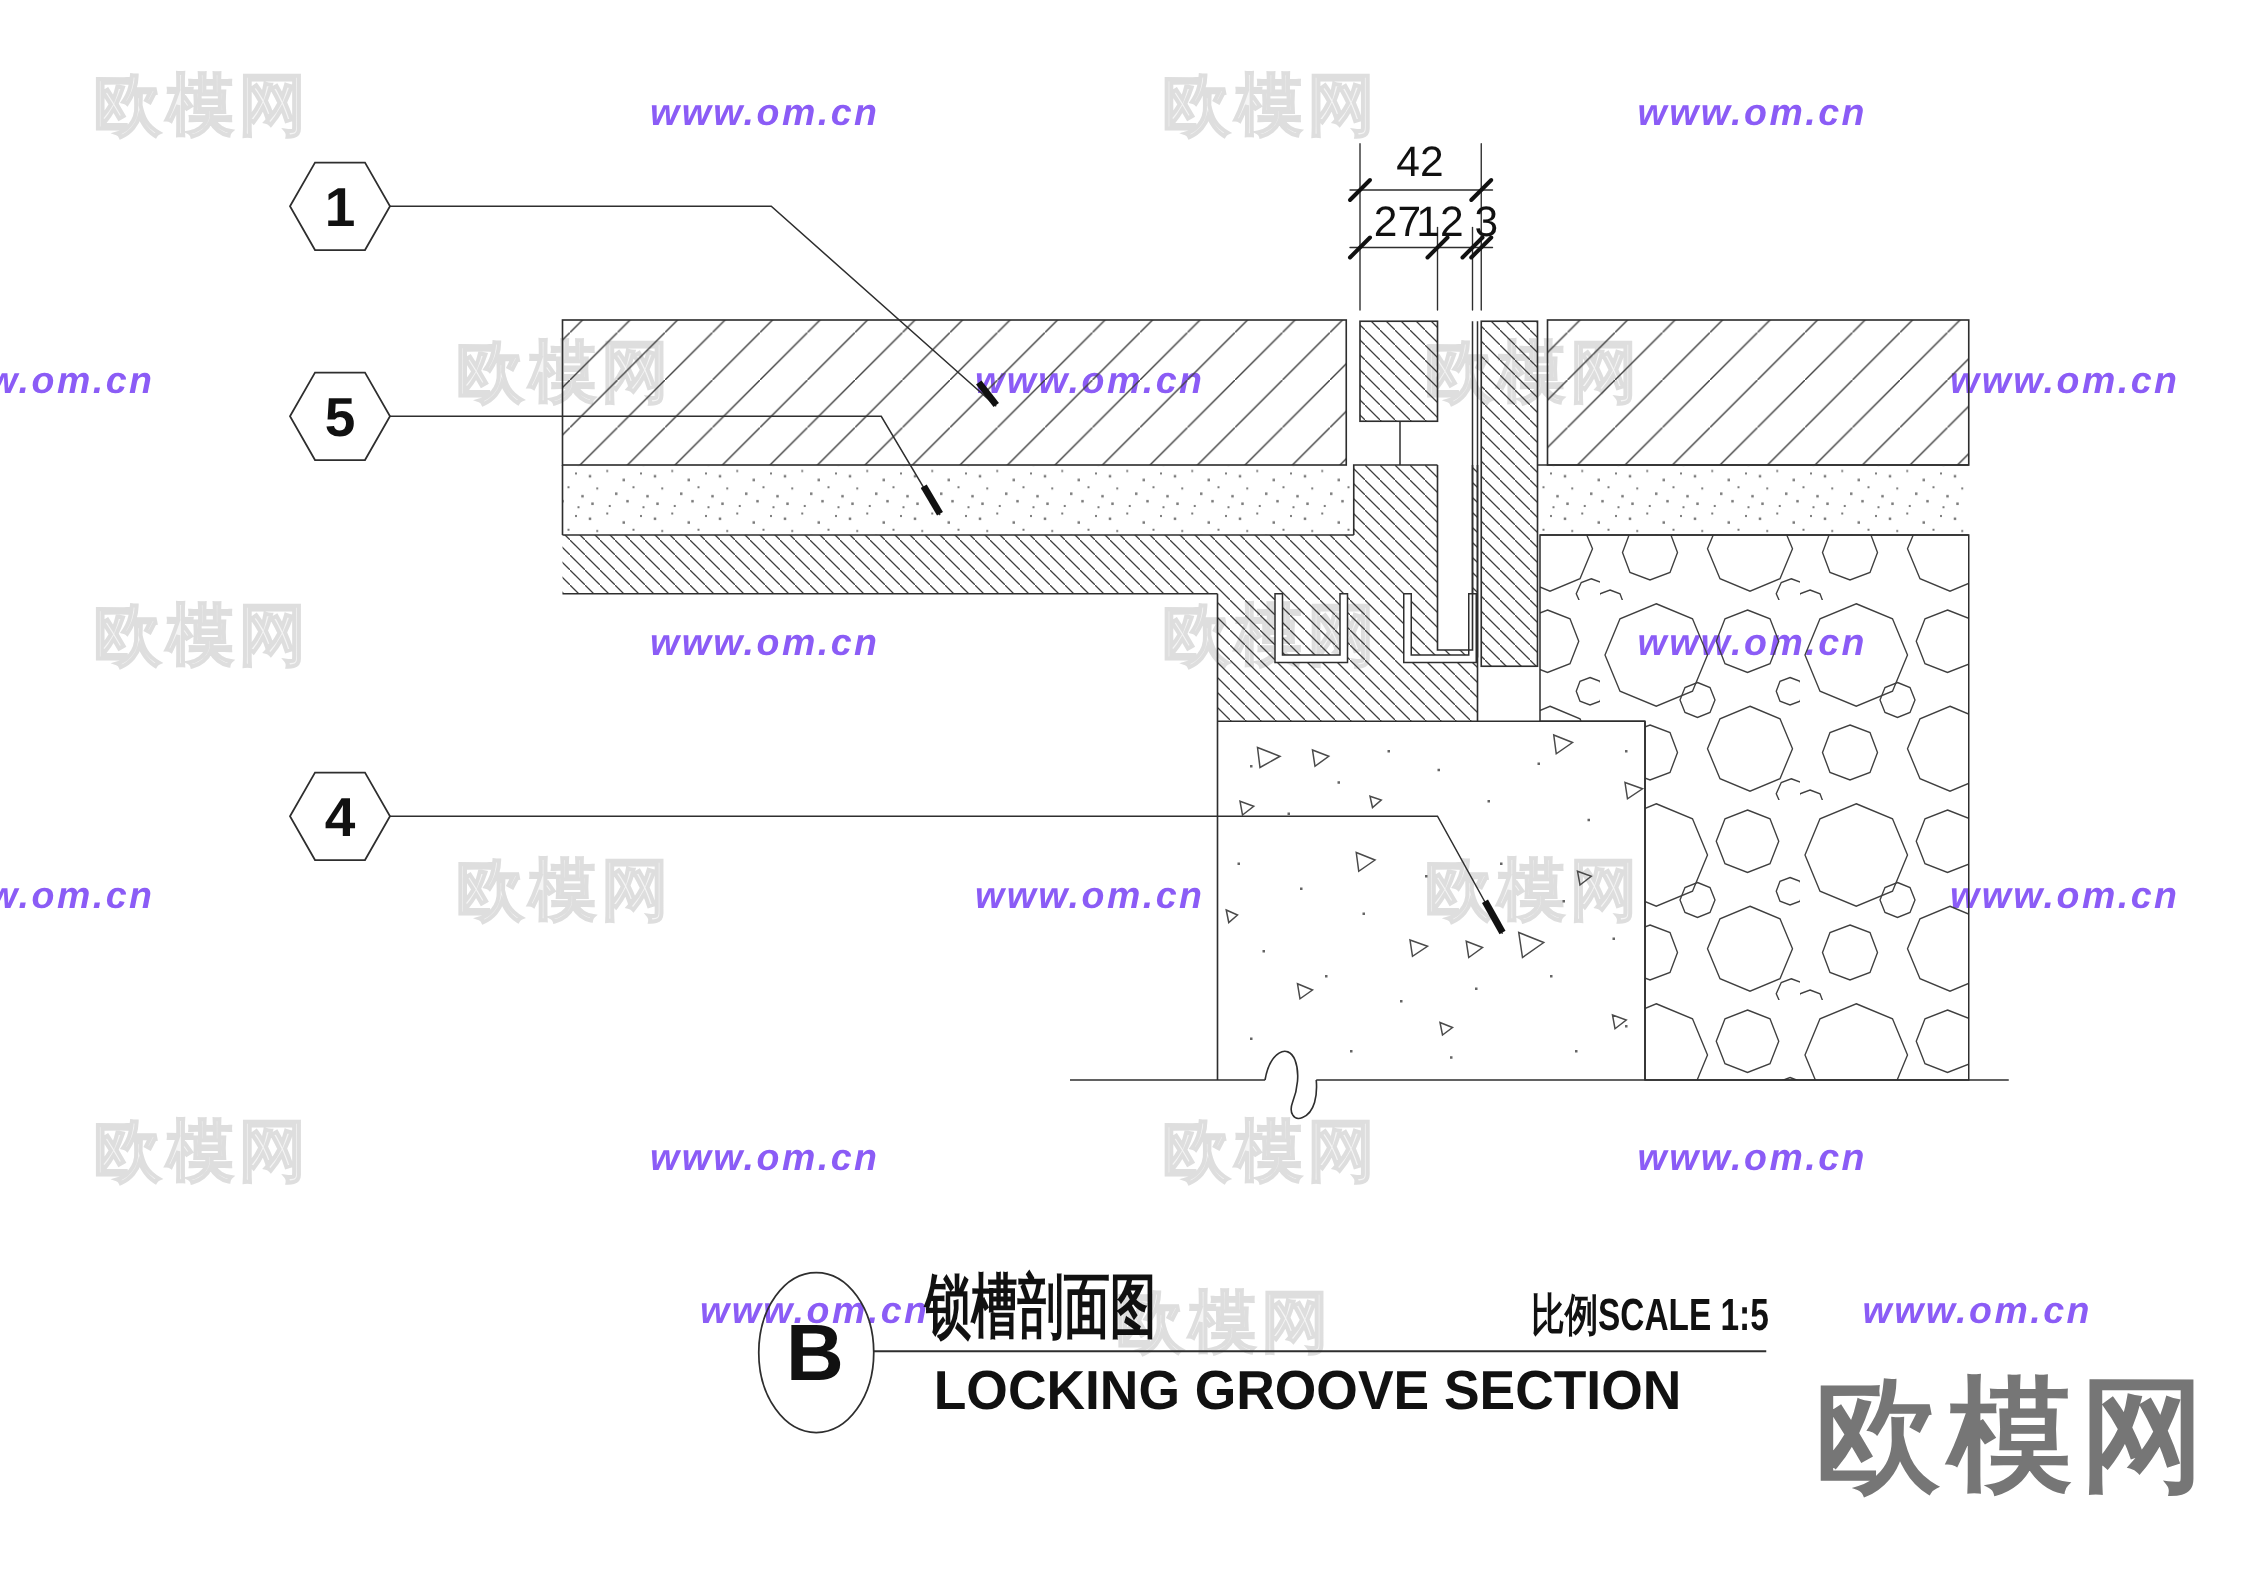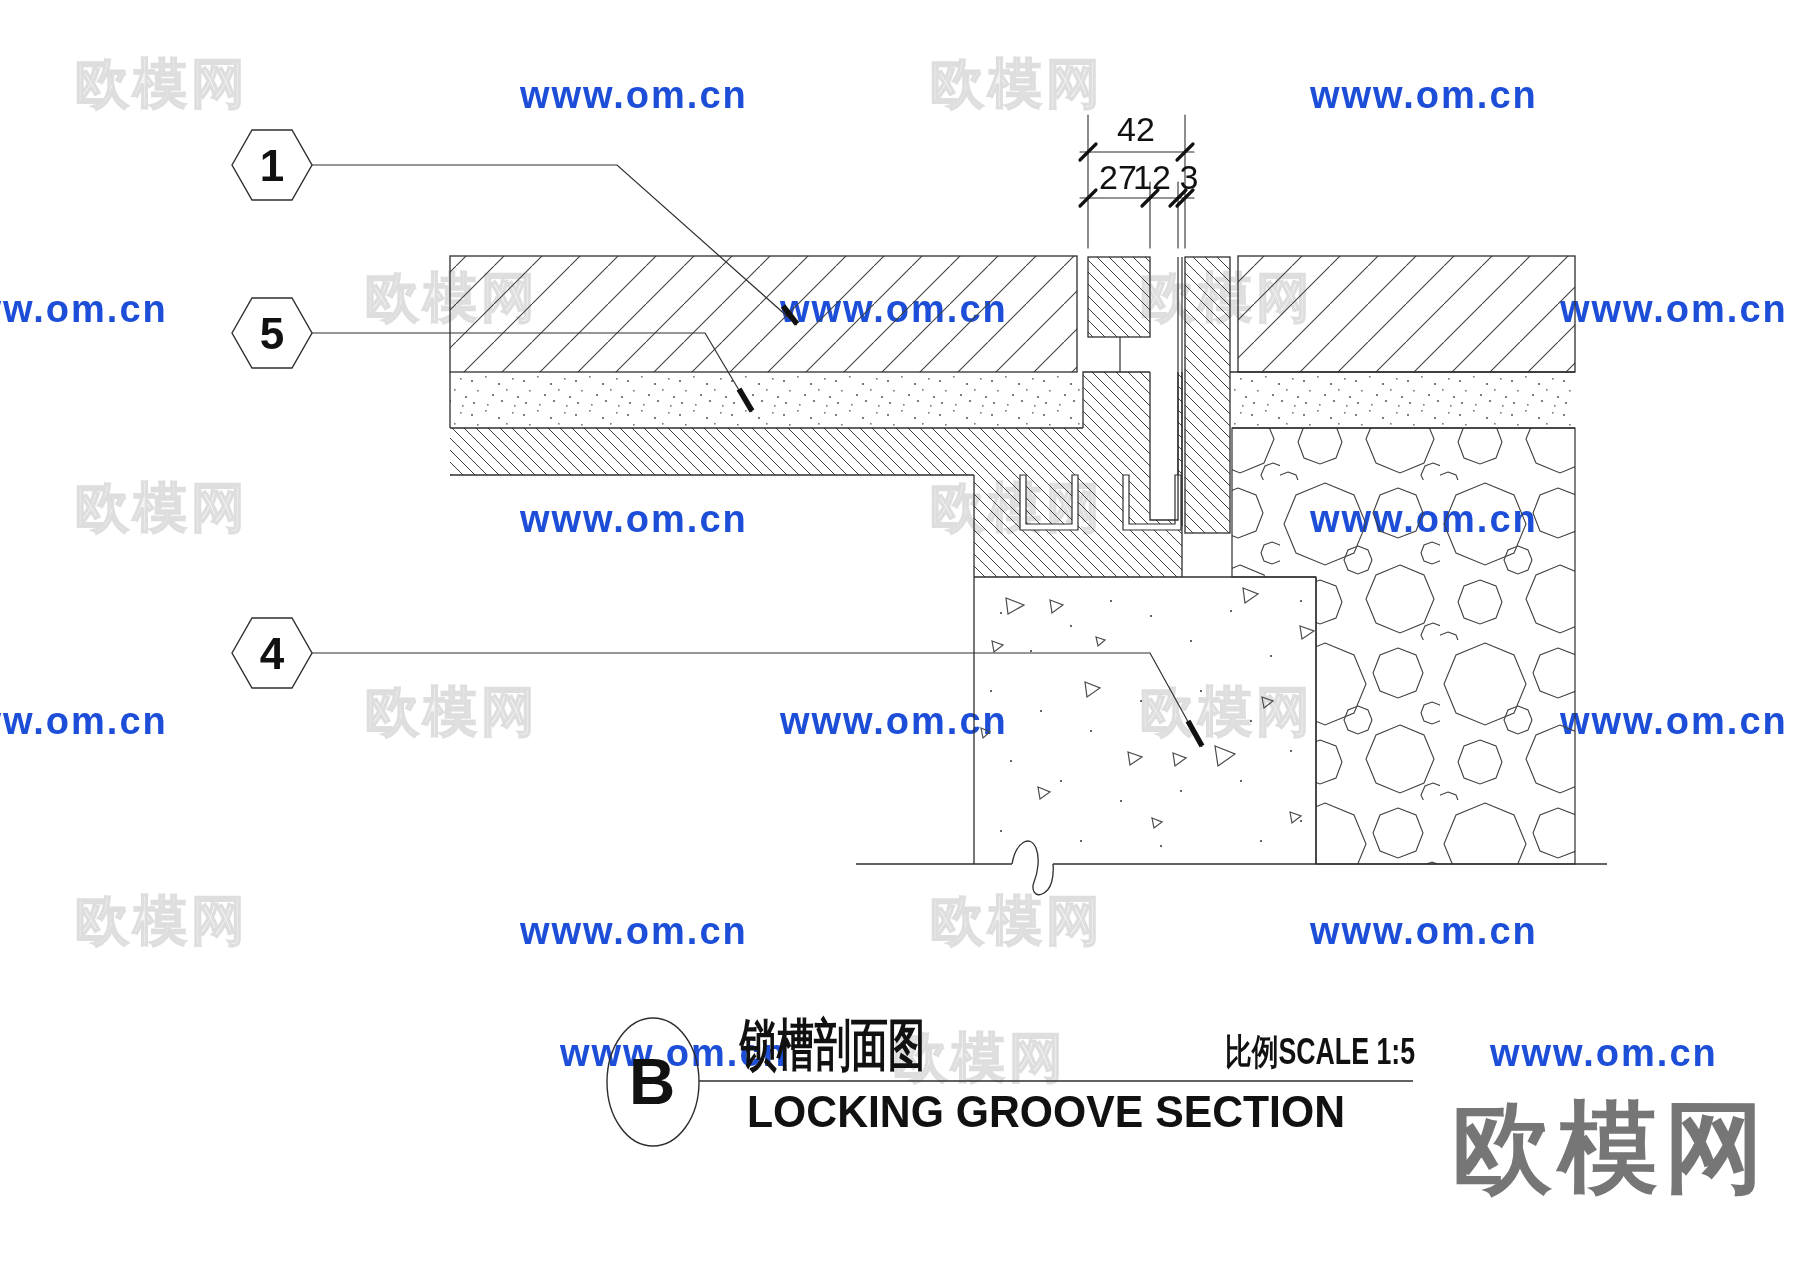--- a/index.html
+++ b/index.html
@@ -1,20 +1,20 @@
 <!DOCTYPE html>
 <html><head>
 <meta charset="utf-8">
 <style>
   html,body{margin:0;padding:0;background:#fff;}
   #stage{position:relative;width:1800px;height:1264px;background:#fff;overflow:hidden;
          font-family:"Liberation Sans",sans-serif;}
   .wm{position:absolute;white-space:nowrap;user-select:none;pointer-events:none;}
   .wm-cn{font-weight:bold;font-size:54px;color:#f5f5f5;-webkit-text-stroke:1.5px #dedede;letter-spacing:4px;}
-  .wm-url{font-weight:bold;font-size:38px;color:#1d4ed8;letter-spacing:2px;}
+  .wm-url{font-weight:bold;font-size:30px;color:#8b5cf6;letter-spacing:2px;font-style:italic;}
   .logo-cn{position:absolute;left:1452px;top:1082px;font-weight:bold;font-size:100px;
            color:#767676;letter-spacing:6px;}
   svg{position:absolute;left:0;top:0;}
   svg text{font-family:"Liberation Sans",sans-serif;fill:#111;}
   .dimtxt{font-size:34px;}
   .hextxt{font-size:44px;font-weight:bold;}
   .btxt{font-size:64px;font-weight:bold;}
   .cntitle{font-size:56px;font-weight:bold;}
   .scaletxt{font-size:36px;font-weight:bold;}
   .entitle{font-size:44px;font-weight:bold;}

